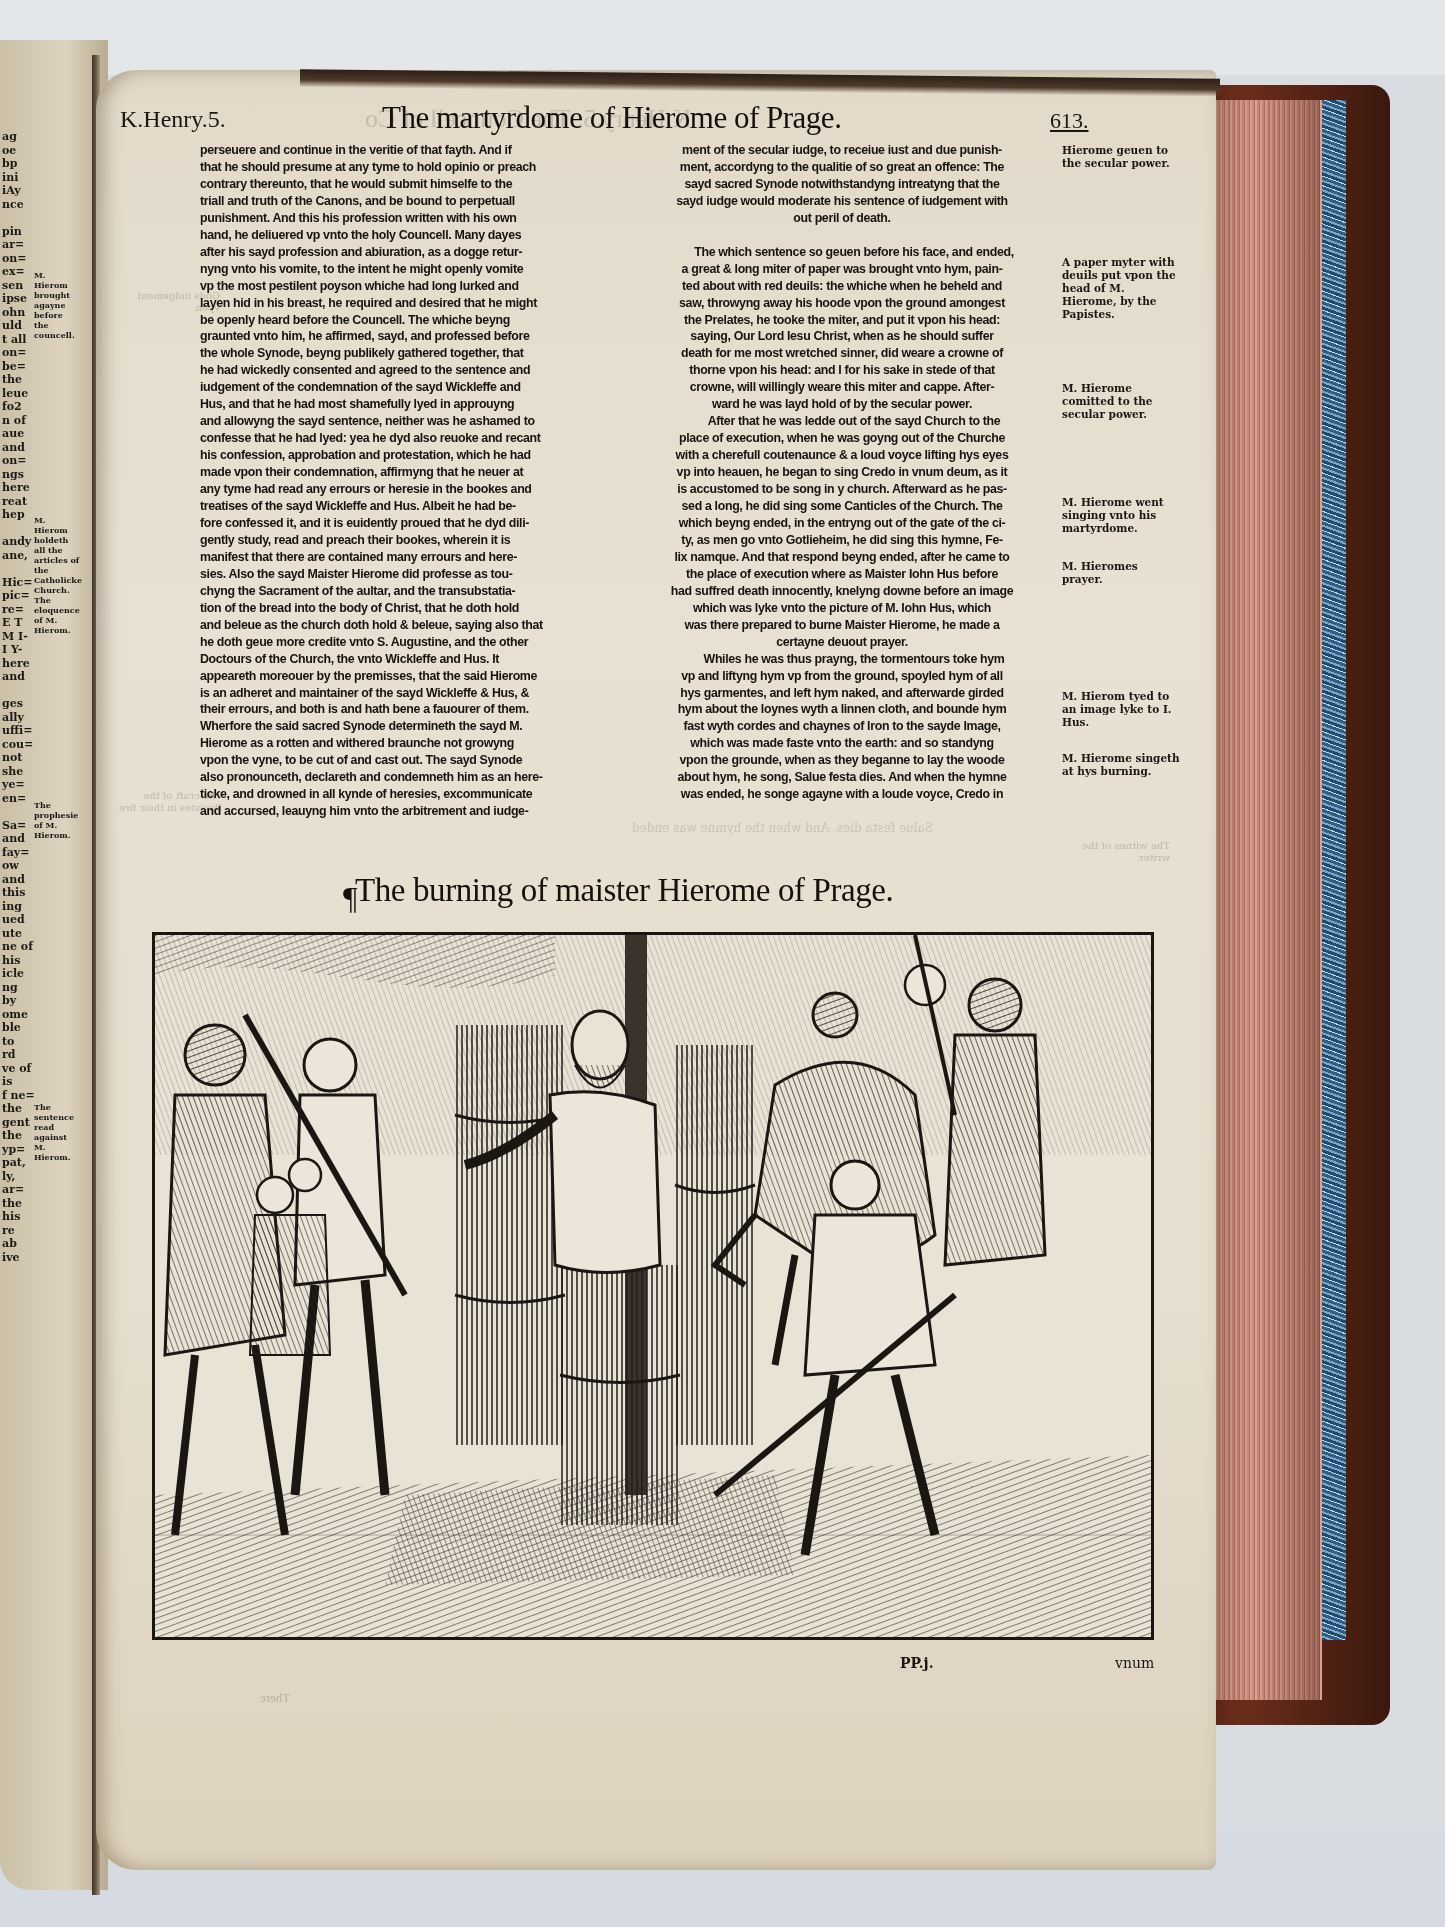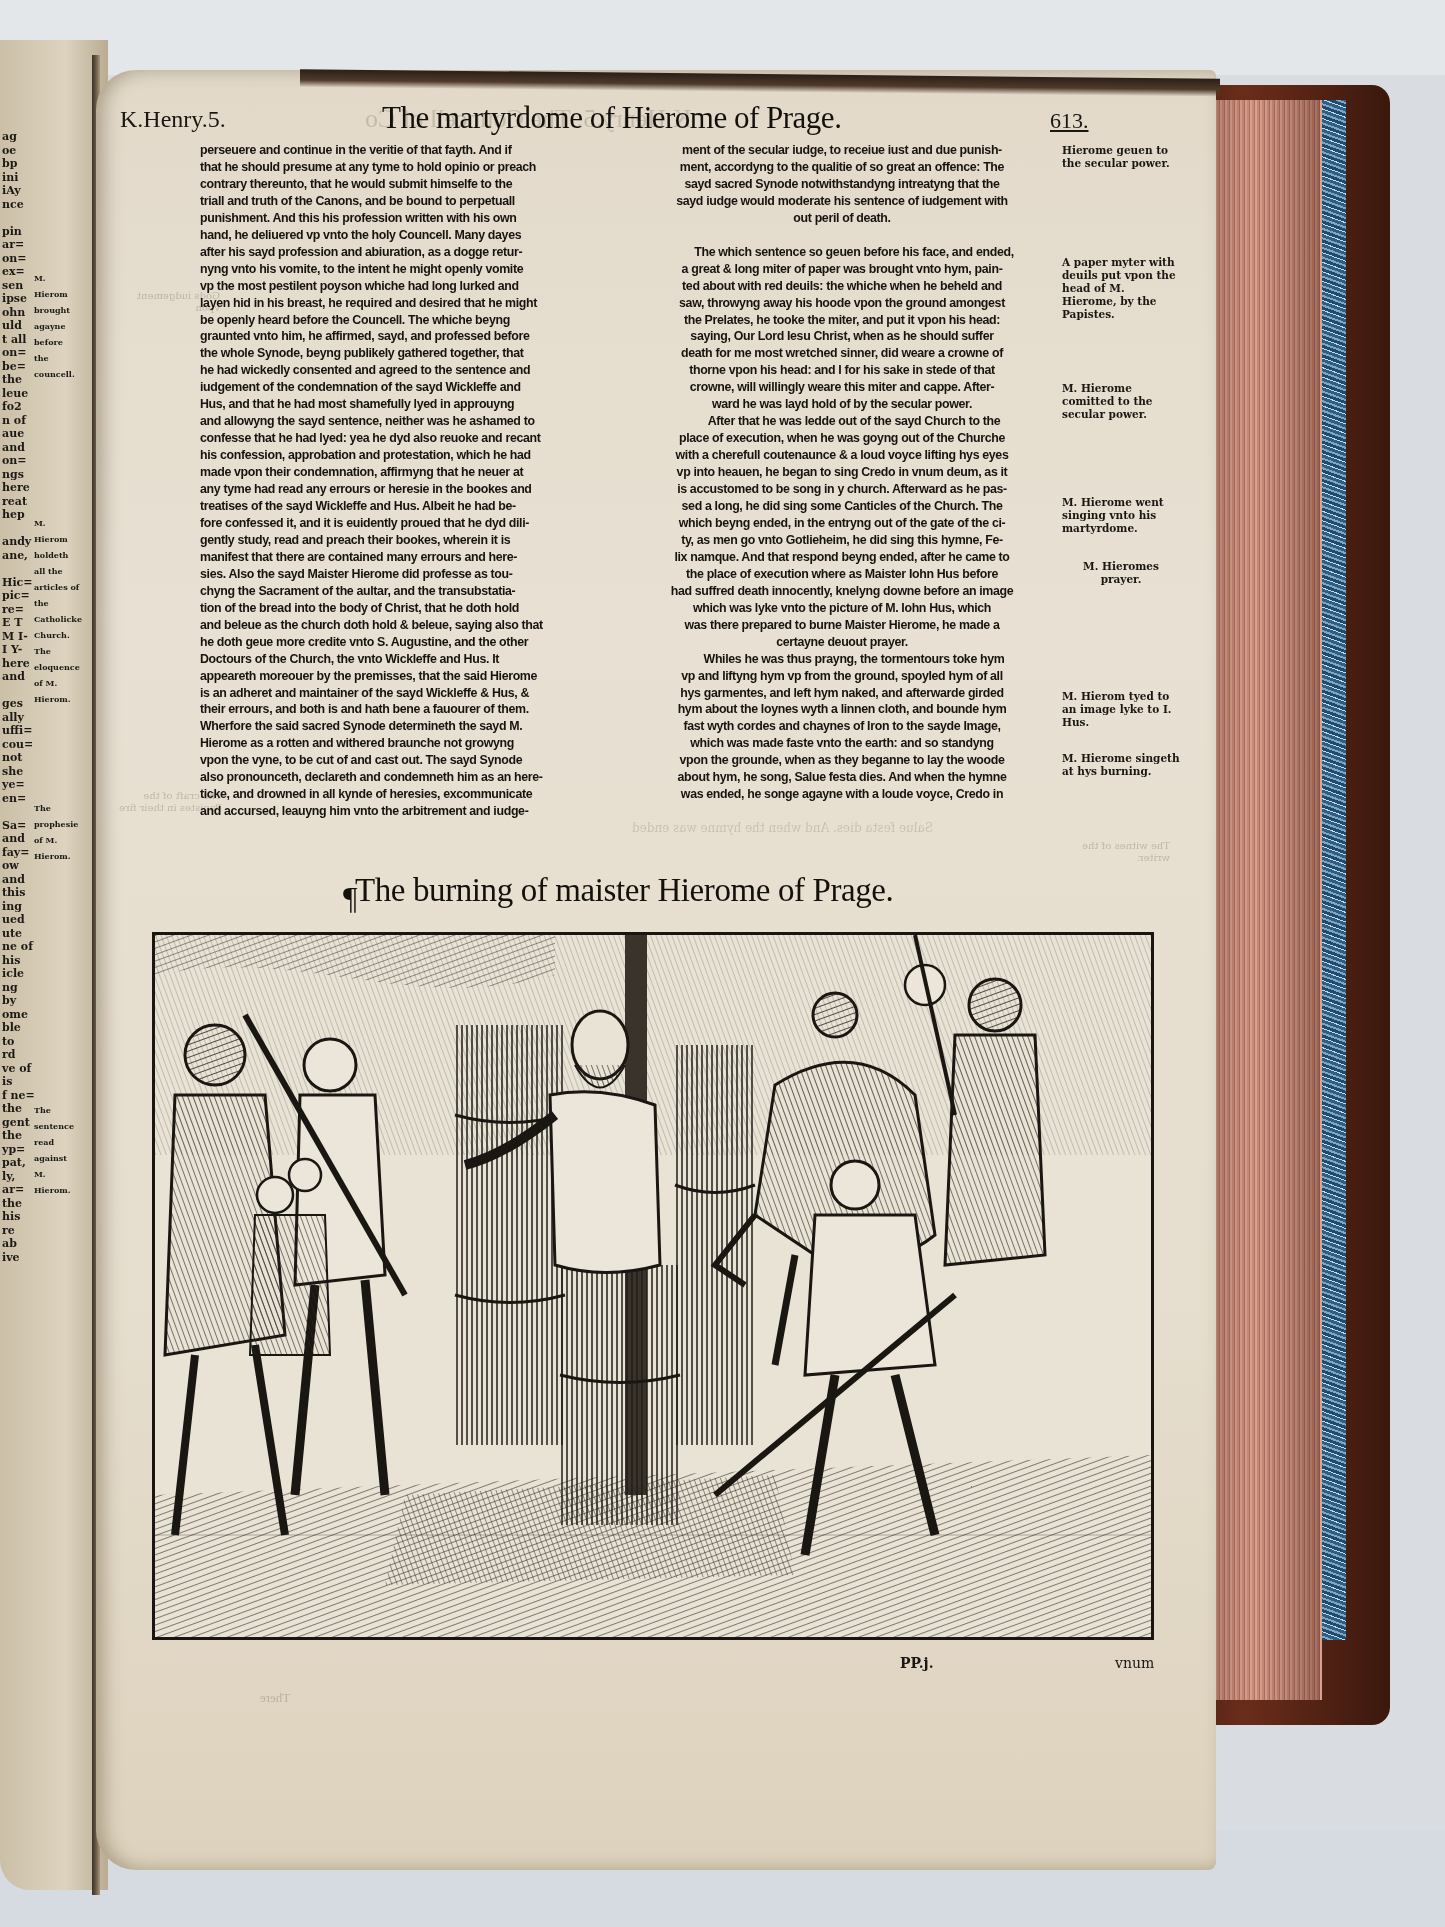--- a/index.html
+++ b/index.html
@@ -16,21 +16,21 @@
     position:absolute; left:0; top:40px; width:108px; height:1850px;
     background: linear-gradient(90deg,#cbbfa7 0%,#ddd3bf 60%,#b9ac93 100%);
     border-radius: 0 0 0 30px;
     overflow:hidden;
   }
   .left-page .lp-text {
     position:absolute; left:2px; width:30px; font-family:"DejaVu Serif", serif;
     font-size:11px; line-height:13.5px; color:#1d1a16; font-weight:bold; white-space:pre;
   }
   .left-page .lp-note {
-    position:absolute; left:34px; width:46px; font-size:8px; line-height:16px;
+    position:absolute; left:34px; width:46px; font-size:8px; line-height:10px;
     color:#1b1915; font-weight:bold; font-family:"DejaVu Serif", serif;
   }
   .gutter {
     position:absolute; left:92px; top:55px; width:8px; height:1840px;
     background: linear-gradient(90deg,#3b3128,#6a5a47 50%,#a89779);
   }
 
   
   .cover {
     position:absolute; left:1180px; top:85px; width:210px; height:1640px;
@@ -300,21 +300,21 @@
     <div>vpon the grounde, when as they beganne to lay the woode</div>
     <div>about hym, he song, Salue festa dies. And when the hymne</div>
     <div>was ended, he songe agayne with a loude voyce, Credo in</div>
   </div>
 
 <div id="margin-notes">
     <div class="margin-note" style="left: 1062px; top: 144px;">Hierome geuen to the secular power.</div>
     <div class="margin-note" style="left: 1062px; top: 256px;">A paper myter with deuils put vpon the head of M. Hierome, by the Papistes.</div>
     <div class="margin-note" style="left: 1062px; top: 382px;">M. Hierome comitted to the secular power.</div>
     <div class="margin-note" style="left: 1062px; top: 496px;">M. Hierome went singing vnto his martyrdome.</div>
-    <div class="margin-note" style="left: 1062px; top: 560px; text-align: center;">M. Hieromes prayer.</div>
+    <div class="margin-note" style="left: 1062px; top: 560px;">M. Hieromes prayer.</div>
     <div class="margin-note" style="left: 1062px; top: 690px;">M. Hierom tyed to an image lyke to I. Hus.</div>
     <div class="margin-note" style="left: 1062px; top: 752px;">M. Hierome singeth at hys burning.</div>
   </div>
 
 <div class="margin-ghost" style="left:110px;top:290px;">Gods iudgement vpon</div>
 <div class="margin-ghost" style="left:112px;top:790px;">The craft of the Papistes in their fire</div>
 <div class="margin-ghost" style="left:1060px;top:840px;">The witnes of the writer.</div>
 
 <div class="pilcrow">¶</div>
 <div class="caption">The burning of maister Hierome of Prage.</div>

